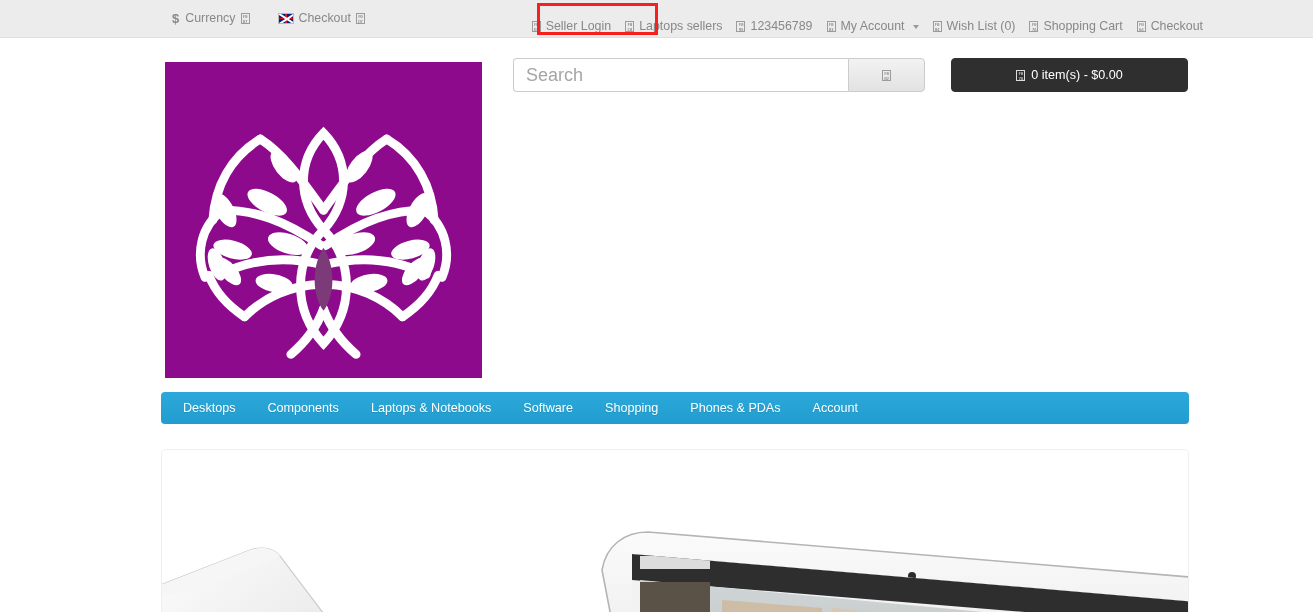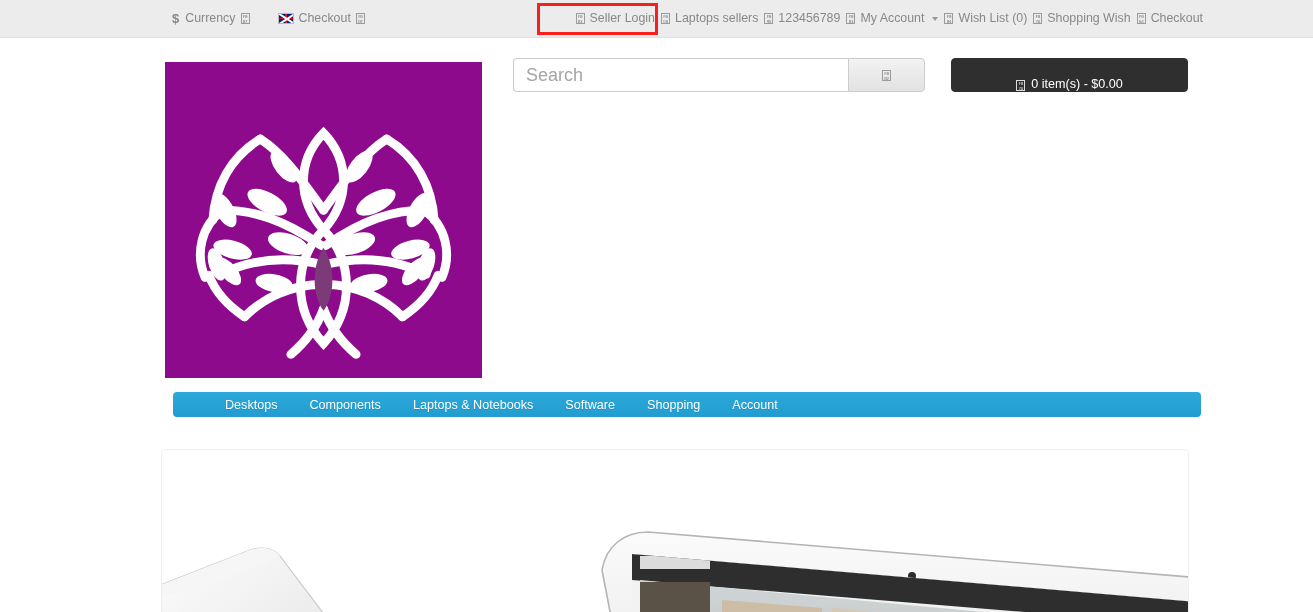--- a/index.html
+++ b/index.html
@@ -22,22 +22,22 @@
   }
   .topbar-inner {
     position: relative;
     width: 1313px; height: 37px;
   }
   .tb-left {
     position: absolute; left: 172px; top: 0;
     height: 37px; display: flex; align-items: center; gap: 28px;
   }
   .tb-right {
-    position: absolute; right: 110px; top: 0;
-    height: 37px; display: flex; align-items: center; gap: 6px;
+    position: absolute; right: 110px; top: 8px;
+    height: 37px; display: flex; align-items: center; gap: 14px;
   }
   .tb-item {
     display: flex; align-items: center; gap: 5px;
     font-size: 12.4px; color: #888888;
     line-height: 1; white-space: nowrap;
     cursor: pointer;
   }
   .dollar {
     font-size: 13px; font-weight: bold; color: #888888;
     margin-right: 1px;
@@ -132,36 +132,35 @@
     cursor: pointer;
   }
   .search-btn .glyphbox { background: transparent; }
 
   .cart-btn {
     position: absolute; left: 951px; top: 58px;
     width: 237px; height: 34px;
     background: #2f2f2f;
     border: 1px solid #2f2f2f;
     border-radius: 4px;
-    display: flex; align-items: flex-end; justify-content: center; gap: 6px;
+    display: flex; align-items: center; justify-content: center; gap: 6px;
     color: #ffffff; font-size: 12.6px;
     cursor: pointer;
   }
   .cart-btn .glyphbox { border-color: #dcdcdc; background: transparent; }
   .cart-btn .glyphbox i { color: #e8e8e8; }
 
   
   .navbar {
     position: absolute; left: 161px; top: 392px;
-    width: 1028px; height: 25px;
+    width: 1028px; height: 32px;
     background: linear-gradient(to bottom, #2ba9da, #229cce);
     border-radius: 4px;
     display: flex; align-items: center;
-    padding-left: 36px;
-    margin-left: 12px;
+    padding-left: 6px;
   }
   .nav-item {
     color: #ffffff; font-size: 12.6px;
     padding: 0 16px; line-height: 36px;
     white-space: nowrap; cursor: pointer;
     text-shadow: 0 1px 0 rgba(0,0,0,0.10);
   }
 
   
   .carousel {
@@ -243,21 +242,21 @@
             <i class="r2">04</i>
           </span>
         <span>Wish List (0)</span>
       </div>
 
       <div class="tb-item">
         <span class="glyphbox">
             <i class="r1">F0</i>
             <i class="r2">7A</i>
           </span>
-        <span>Shopping Wish</span>
+        <span>Shopping Cart</span>
       </div>
 
       <div class="tb-item">
         <span class="glyphbox">
             <i class="r1">F0</i>
             <i class="r2">64</i>
           </span>
         <span>Checkout</span>
       </div>
 
@@ -334,20 +333,21 @@
     </span>
   <span>0 item(s) - $0.00</span>
 </div>
 
 <div class="navbar">
   <div class="nav-item">Desktops</div>
   <div class="nav-item">Components</div>
   <div class="nav-item">Laptops &amp; Notebooks</div>
   <div class="nav-item">Software</div>
   <div class="nav-item">Shopping</div>
+  <div class="nav-item">Phones &amp; PDAs</div>
   <div class="nav-item">Account</div>
 </div>
 
 <div class="carousel">
   <svg viewBox="0 0 1026 198" xmlns="http://www.w3.org/2000/svg" aria-hidden="true">
     <defs>
       <linearGradient id="alu" x1="0" y1="0" x2="0" y2="1">
         <stop offset="0%" stop-color="#fbfbfb"></stop>
         <stop offset="55%" stop-color="#ebebeb"></stop>
         <stop offset="100%" stop-color="#d2d2d2"></stop>

